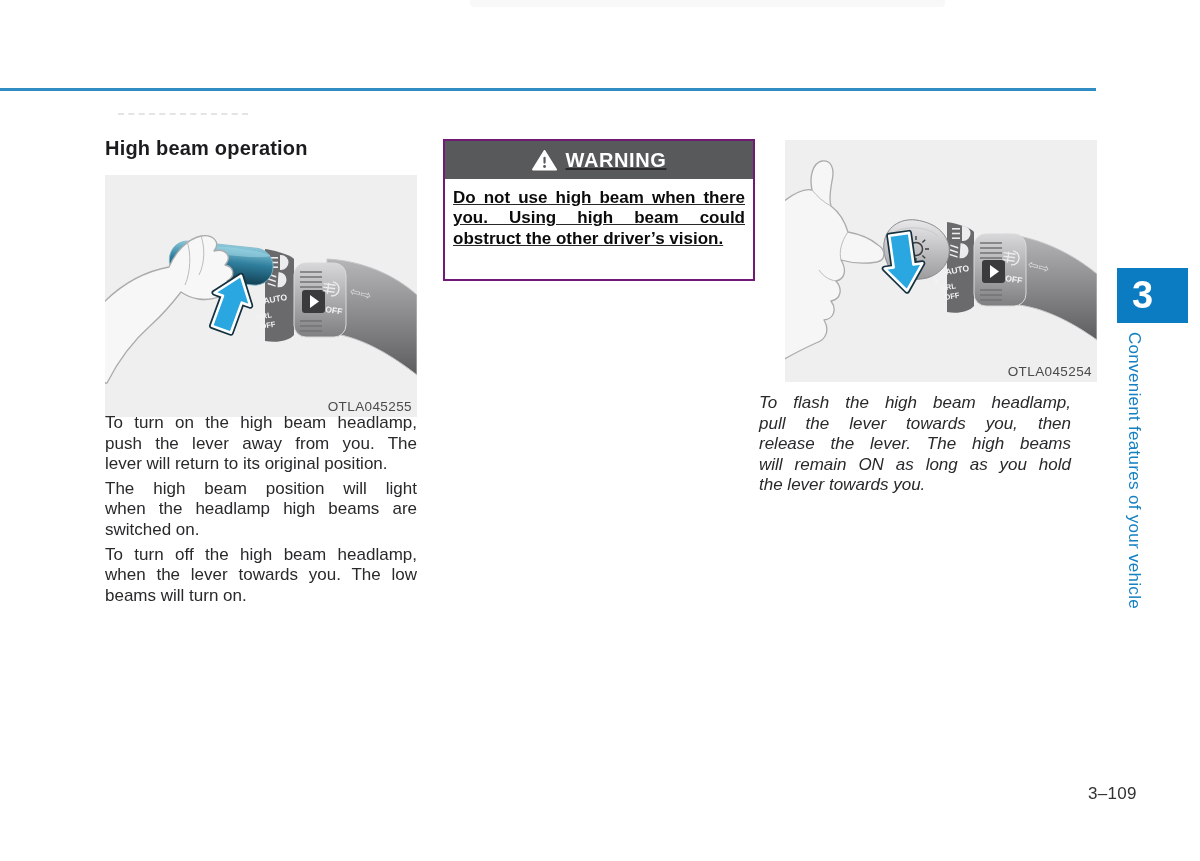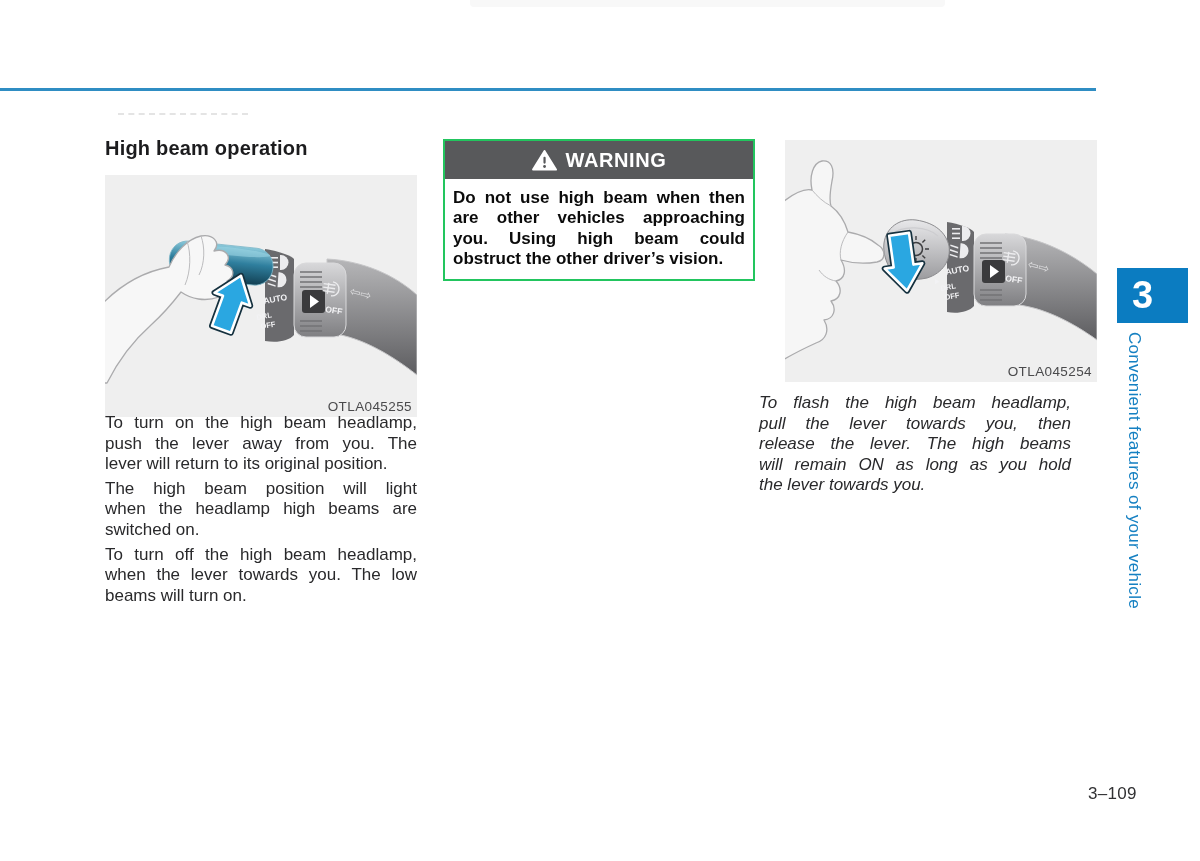--- a/index.html
+++ b/index.html
@@ -26,21 +26,21 @@
   .img-code { position:absolute; right:5px; bottom:3px; font-size:13.5px; color:#4a4a4c; letter-spacing:0.4px; }
 
   .text-col { width:312px; font-size:17px; line-height:20.6px; color:#29292b; }
   .text-left  { left:105px; top:413px; }
   .text-right { left:759px; top:393px;font-style:italic; }
   .para { margin-bottom:4px; }
   .jline { text-align:justify; text-align-last:justify; }
   .jline.last { text-align-last:auto; }
 
   .warning-box { left:443px; top:139px; width:312px; height:142px; background:#ffffff;
-    border:2px solid #22c55e; }
+    border:2px solid #701a75;text-decoration:underline; }
   .warning-header { height:38px; background:#58595b; display:flex; align-items:center;
     justify-content:center; gap:9px; }
   .warning-title { color:#ffffff; font-size:20px; font-weight:bold; letter-spacing:0.6px; }
   .warning-body { padding:9px 8px 0 8px; font-size:17px; font-weight:bold; line-height:20.4px; color:#0b0b0b; }
 
   .chapter-tab { left:1117px; top:268px; width:71px; height:55px; background:#0b7cc1;
     display:flex; align-items:center; justify-content:center; padding-right:20px; }
   .chapter-num { color:#ffffff; font-size:38px; font-weight:bold; }
   .chapter-vtext { left:1124px; top:332px; height:292px;
     writing-mode:vertical-rl; font-size:17px; letter-spacing:0.3px; color:#1580c2; white-space:nowrap; }
@@ -137,22 +137,21 @@
 <aside class="abs warning-box">
   <div class="warning-header">
     <svg width="25" height="22" viewBox="0 0 26 23">
       <path d="M13,2 L25,21.5 H1 Z" fill="#ffffff" stroke="#ffffff" stroke-width="2" stroke-linejoin="round"></path>
       <rect x="11.9" y="8" width="2.3" height="7.3" rx="1.1" fill="#58595b"></rect>
       <circle cx="13.05" cy="18.3" r="1.5" fill="#58595b"></circle>
     </svg>
     <span class="warning-title">WARNING</span>
   </div>
   <div class="warning-body">
-      <div class="jline">Do not use high beam when then</div>
-      <div class="jline">are other vehicles approaching</div>
+      <div class="jline">Do not use high beam when there</div>
       <div class="jline">you. Using high beam could</div>
       <div class="jline last">obstruct the other driver’s vision.</div>
     </div>
 </aside>
 
 <figure class="abs figure fig-right">
   <svg viewBox="0 0 312 242">
     <defs>
       <linearGradient id="armR" x1="0" y1="0" x2="0" y2="1">
         <stop offset="0" stop-color="#b6b6b8"></stop>

